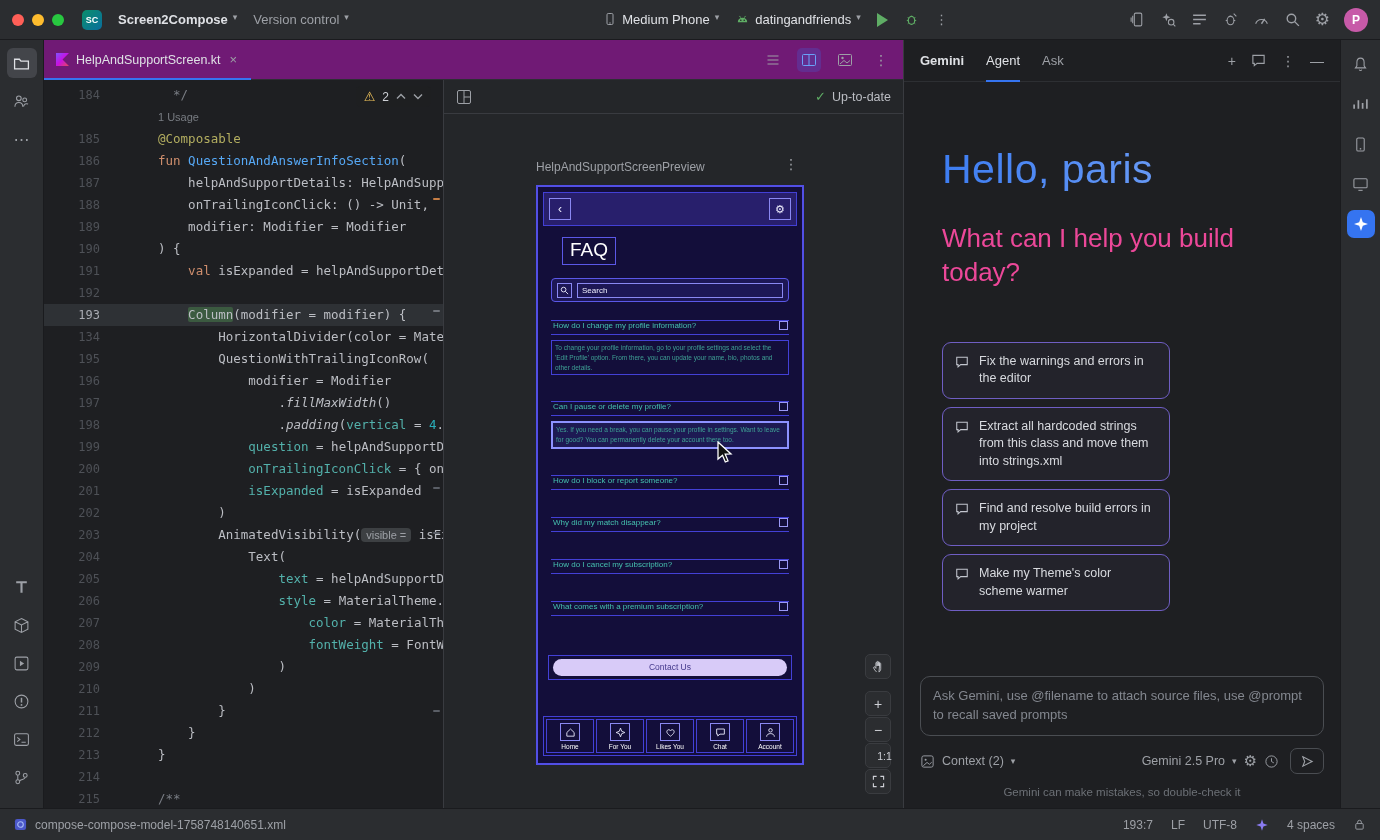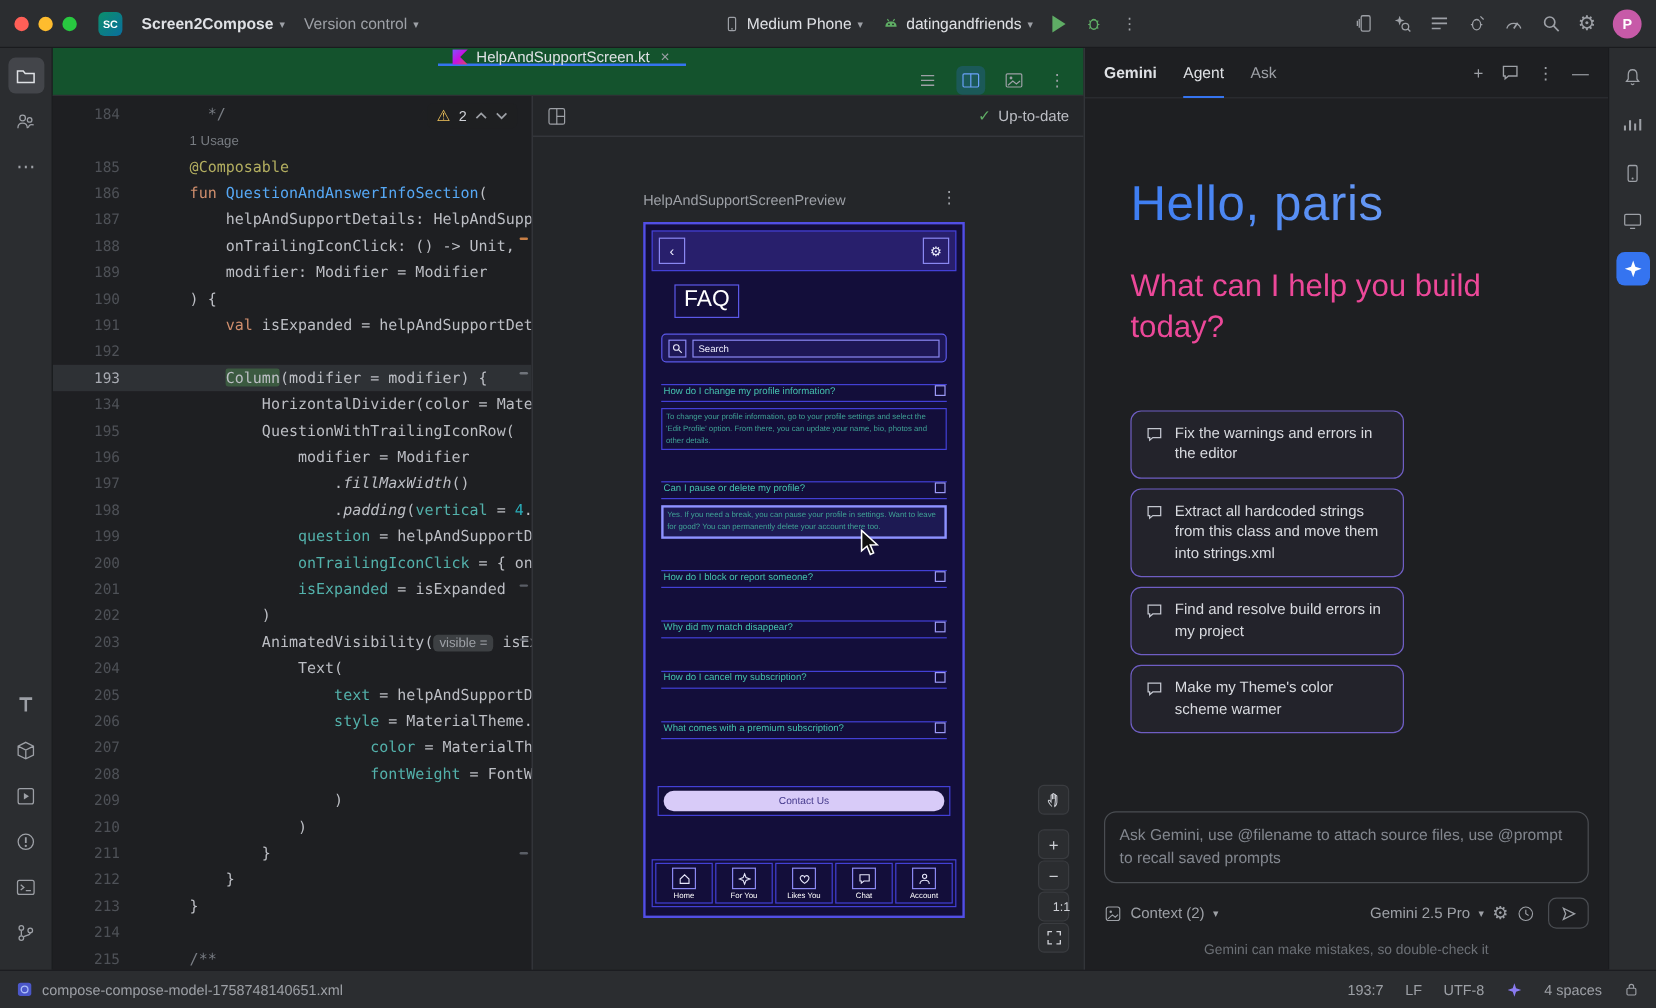--- a/index.html
+++ b/index.html
@@ -7,39 +7,39 @@
   body { background:#1E1F22; font-family:"Liberation Sans", sans-serif; color:#BCBEC4; position:relative; font-size:13px; }
   svg { display:block; }
   .ic { color:#9DA0A6; display:inline-flex; align-items:center; justify-content:center; }
 
   
   .titlebar { height:40px; background:#2B2D30; display:flex; align-items:center; padding:0 12px; border-bottom:1px solid #1A1B1E; }
   .traffic { display:flex; gap:8px; margin-right:18px; }
   .traffic span { width:12px; height:12px; border-radius:50%; display:block; }
   .t-red{background:#FF5F57} .t-yel{background:#FEBC2E} .t-grn{background:#28C840}
   .proj-badge { width:20px; height:20px; border-radius:5px; background:linear-gradient(135deg,#0B8F6B,#0A6E9E); color:#fff; font-size:9px; font-weight:bold; display:flex; align-items:center; justify-content:center; margin-right:8px; }
-  .tb-item { display:flex; align-items:center; gap:5px; padding:4px 8px; border-radius:5px; cursor:default; white-space:nowrap; }
+  .tb-item { display:flex; align-items:flex-start; gap:5px; padding:4px 8px; border-radius:5px; cursor:default; white-space:nowrap; }
   .proj-name { color:#DFE1E5; font-weight:600; }
   .muted { color:#9DA0A6; }
   .caret { color:#9DA0A6; font-size:9px; }
   .tb-spacer1 { flex:3; } .tb-spacer2 { flex:2; }
   .tb-icons { display:flex; align-items:center; gap:14px; margin-left:14px; }
   .avatar { width:24px; height:24px; border-radius:50%; background:var(--avatar-bg,#C75AA8); color:#fff; font-size:12px; font-weight:bold; display:flex; align-items:center; justify-content:center; }
   .run-tri { width:0; height:0; border-left:11px solid var(--run-green,#5FAD65); border-top:7px solid transparent; border-bottom:7px solid transparent; }
 
   
   .main { display:flex; height:768px; }
 
   .activitybar { width:44px; background:#2B2D30; border-right:1px solid #1A1B1E; display:flex; flex-direction:column; align-items:center; padding:8px 0; }
   .ab-btn { width:30px; height:30px; border-radius:6px; display:flex; align-items:center; justify-content:center; margin-bottom:8px; color:#9DA0A6; }
   .ab-btn.active { background:#43454A; color:#DFE1E5; }
   .ab-bottom { margin-top:auto; display:flex; flex-direction:column; align-items:center; }
 
   .editor-zone { flex:1; display:flex; flex-direction:column; min-width:0; }
-  .tabbar { height:40px; display:flex; align-items:center; background:#14532d; border-bottom:1px solid #2D2F33; padding-right:10px;flex-direction:column; }
+  .tabbar { height:40px; display:flex; align-items:center; background:#701a75; border-bottom:1px solid #2D2F33; padding-right:10px; }
   .tab { height:40px; display:flex; align-items:center; gap:7px; padding:0 12px; box-shadow:inset 0 -2px 0 #3574F0; }
   .kt-icon { width:13px; height:13px; background:linear-gradient(135deg,#7F52FF,#C711E1,#E44857); clip-path:polygon(0 0,100% 0,50% 50%,100% 100%,0 100%); }
   .tab-label { color:#DFE1E5; font-size:12.5px; }
   .tab-close { color:#9DA0A6; font-size:13px; padding:0 2px; }
   .tabbar-icons { margin-left:auto; display:flex; align-items:center; gap:12px; }
   .mode-btn { width:24px; height:24px; border-radius:5px; display:flex; align-items:center; justify-content:center; }
   .mode-btn.active { background:rgba(53,116,240,.22); color:#6AA1F8; }
 
   .ed-split { display:flex; height:728px; }
 

